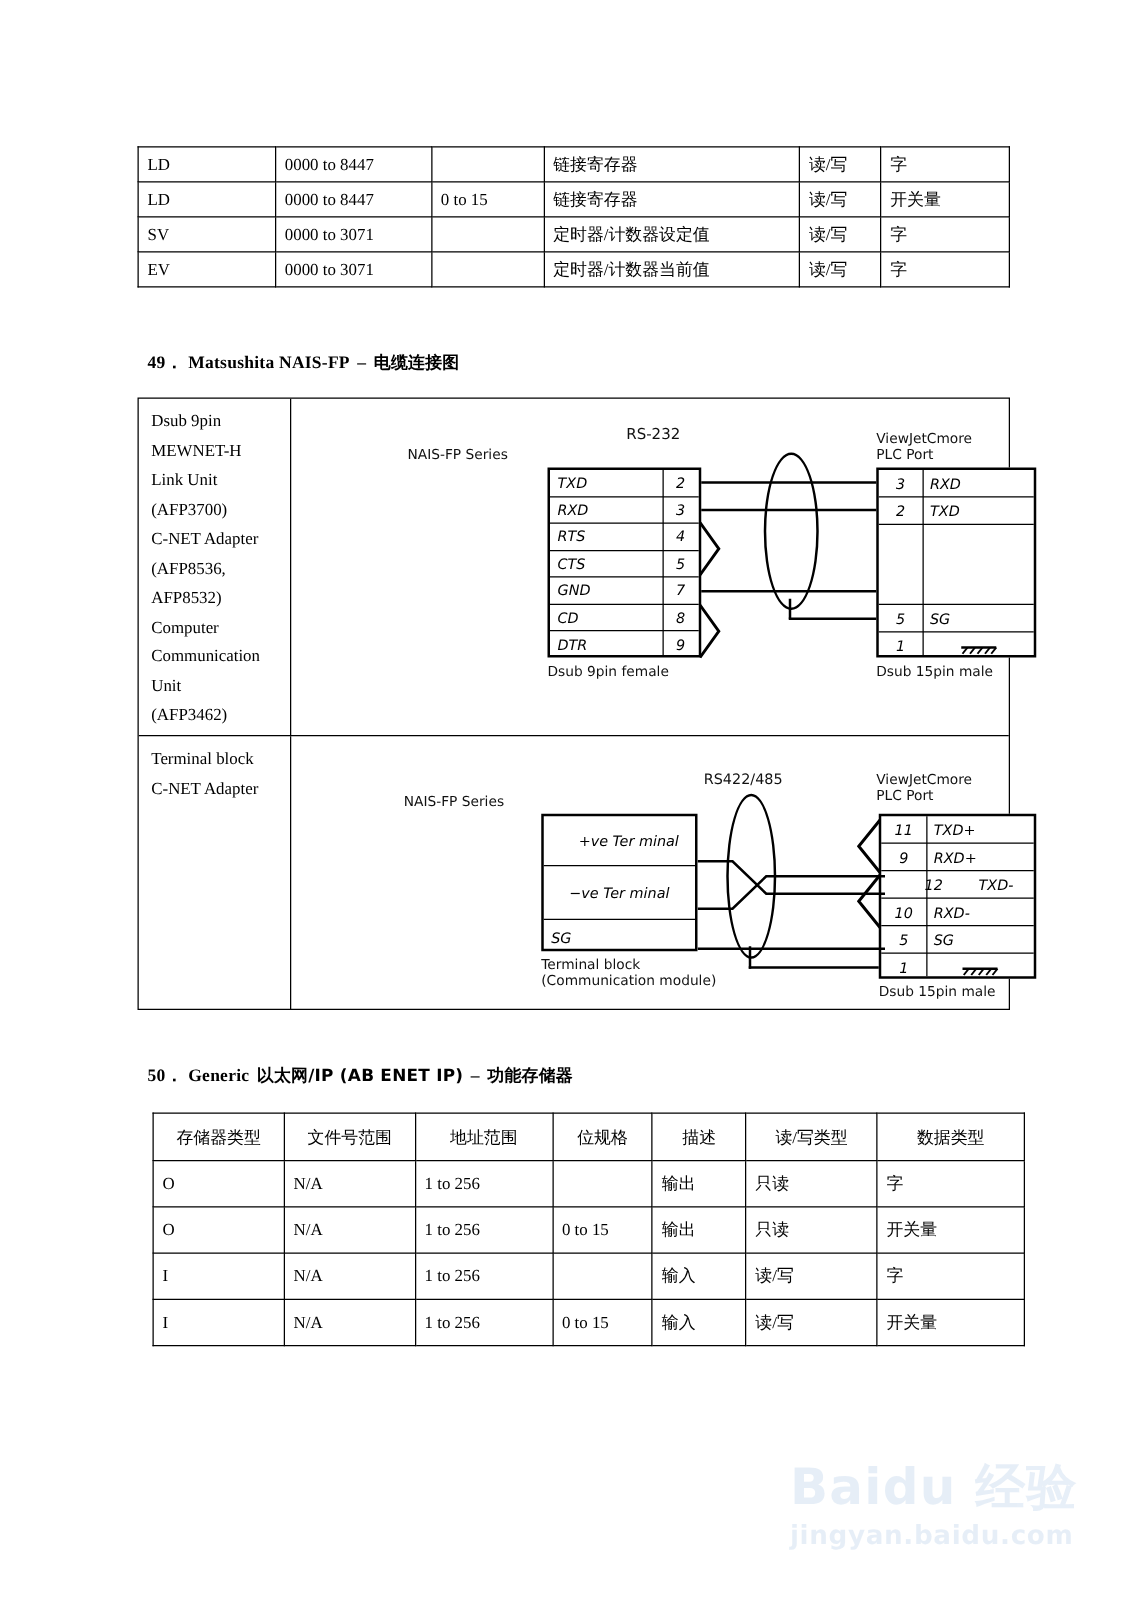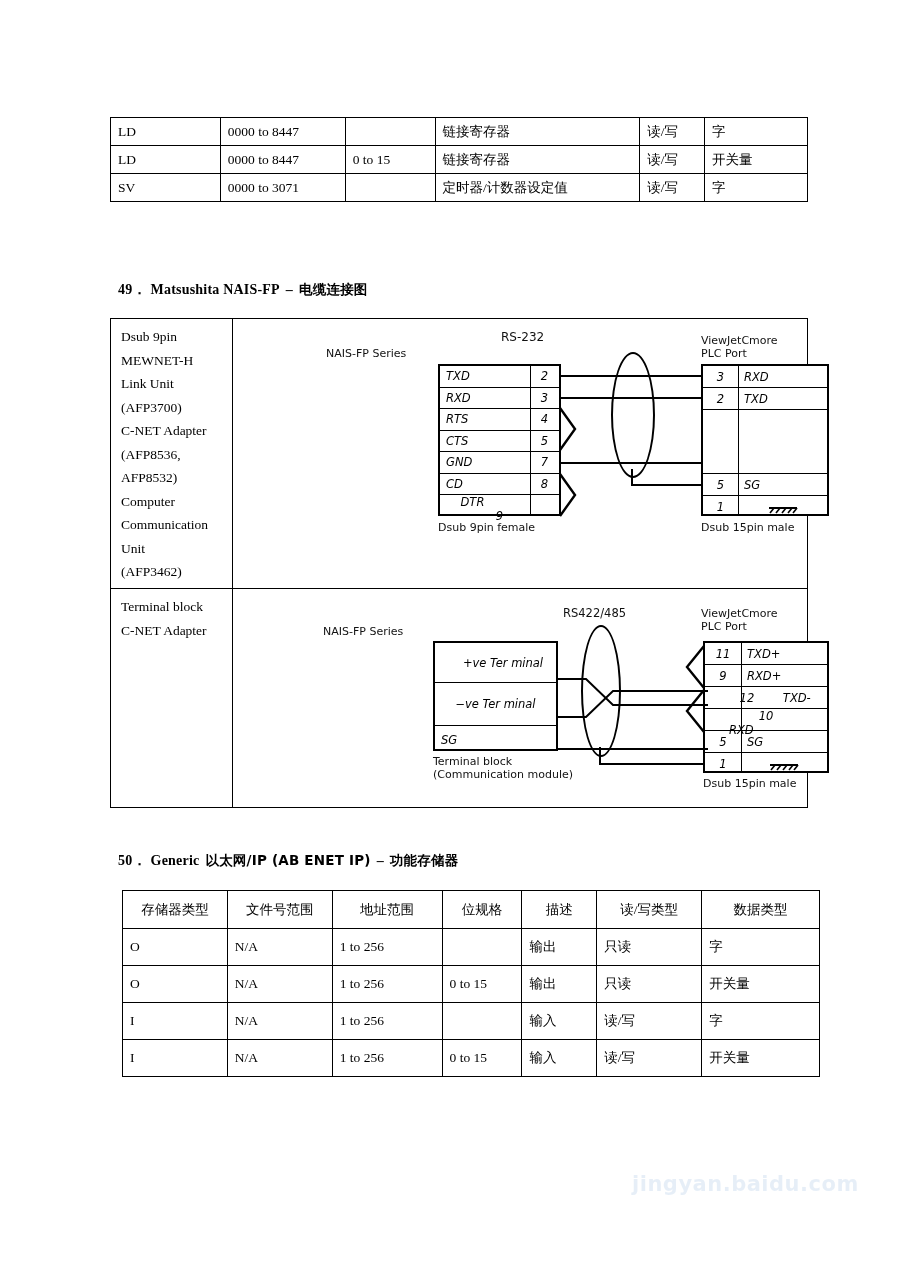--- a/index.html
+++ b/index.html
@@ -61,21 +61,21 @@
   .diag-row{position:absolute;left:0;width:100%;box-sizing:border-box;}
   #diag-row-1{top:0;height:270px;border-bottom:1px solid #000;}
   #diag-row-2{top:270px;height:219px;}
   .diag-label{
     position:absolute;left:0;top:0;width:122px;height:100%;
     border-right:1px solid #000;box-sizing:border-box;
     padding:6px 0 0 10px;
     font-size:13.5px;line-height:23.5px;
     font-family:"Liberation Serif","DejaVu Serif",serif;
   }
-  .diag-art{position:absolute;left:122px;top:0;right:0;height:100%;}
+  .diag-art{position:absolute;left:122px;top:10px;right:0;height:100%;}
   .sch-title{
     position:absolute;font-family:"DejaVu Sans",sans-serif;
     font-size:11px;color:#111;white-space:pre;line-height:13px;
   }
   .conn{
     position:absolute;border:2px solid #000;box-sizing:border-box;background:#fff;
   }
   .conn .cell{
     position:absolute;left:0;width:100%;box-sizing:border-box;
     border-bottom:1.6px solid #000;
@@ -154,20 +154,28 @@
           <td>0 to 15</td>
           <td>链接寄存器</td>
           <td>读/写</td>
           <td>开关量</td>
         </tr>
         <tr>
           <td>SV</td>
           <td>0000 to 3071</td>
           <td></td>
           <td>定时器/计数器设定值</td>
+          <td>读/写</td>
+          <td>字</td>
+        </tr>
+        <tr>
+          <td>EV</td>
+          <td>0000 to 3071</td>
+          <td></td>
+          <td>定时器/计数器当前值</td>
           <td>读/写</td>
           <td>字</td>
         </tr>
       </tbody>
   </table>
 
   <div class="heading" id="heading-49">
     <span class="num">49．</span><span>Matsushita NAIS-FP</span><span class="dash">–</span><span class="cn">电缆连接图</span>
   </div>
 
@@ -210,21 +218,21 @@
               <div class="pin" style="width: 29px;">5</div>
             </div>
             <div class="cell" style="top: 86px; height: 21.5px;">
               <div class="sig" style="width: 90px;">GND</div>
               <div class="pin" style="width: 29px;">7</div>
             </div>
             <div class="cell" style="top: 107.5px; height: 21.5px;">
               <div class="sig" style="width: 90px;">CD</div>
               <div class="pin" style="width: 29px;">8</div>
             </div>
-            <div class="cell" style="top: 129px; height: 21.5px; border-bottom: none; flex-direction: column;">
+            <div class="cell" style="top: 129px; height: 21.5px; border-bottom: none;">
               <div class="sig" style="width: 90px;">DTR</div>
               <div class="pin" style="width: 29px;">9</div>
             </div>
           </div>
 
         <div class="sch-title" style="left: 468px; top: 15px; white-space: pre-line;" style2="">ViewJetCmore
 PLC Port</div>
         <div class="conn" id="conn1-right" style="left:468px;top:45px;width:128px;height:152px;">
           <div class="divider" style="left:35px;"></div>
         <div class="cell" style="top: 0px; height: 22px;">
@@ -307,21 +315,21 @@
               <div class="sig" style="width: 86px;">TXD+</div>
             </div>
             <div class="cell" style="top: 22px; height: 22px;">
               <div class="pin" style="width: 36px;">9</div>
               <div class="sig" style="width: 86px;">RXD+</div>
             </div>
             <div class="cell" style="top: 44px; height: 22px;">
               <div class="pin" style="width: 36px; margin-left: 32px;">12</div>
               <div class="sig" style="width: 86px; margin-left: 20px;">TXD-</div>
             </div>
-            <div class="cell" style="top: 66px; height: 22px; flex-direction: column;">
+            <div class="cell" style="top: 66px; height: 22px;">
               <div class="pin" style="width: 36px;">10</div>
               <div class="sig" style="width: 86px;">RXD-</div>
             </div>
             <div class="cell" style="top: 88px; height: 22px;">
               <div class="pin" style="width: 36px;">5</div>
               <div class="sig" style="width: 86px;">SG</div>
             </div>
             <div class="cell" style="top: 110px; height: 22px; border-bottom: none;">
               <div class="pin" style="width: 36px;">1</div>
               <div class="sig" style="width: 86px; justify-content: center; padding-left: 0px;">
@@ -421,16 +429,17 @@
           <td>0 to 15</td>
           <td>输入</td>
           <td>读/写</td>
           <td>开关量</td>
         </tr>
       </tbody>
   </table>
 
 
   <div id="watermark">
+    <div class="wm-main">Baidu 经验</div>
     <div class="wm-sub">jingyan.baidu.com</div>
   </div>
 
 </div>
 
 </body></html>

